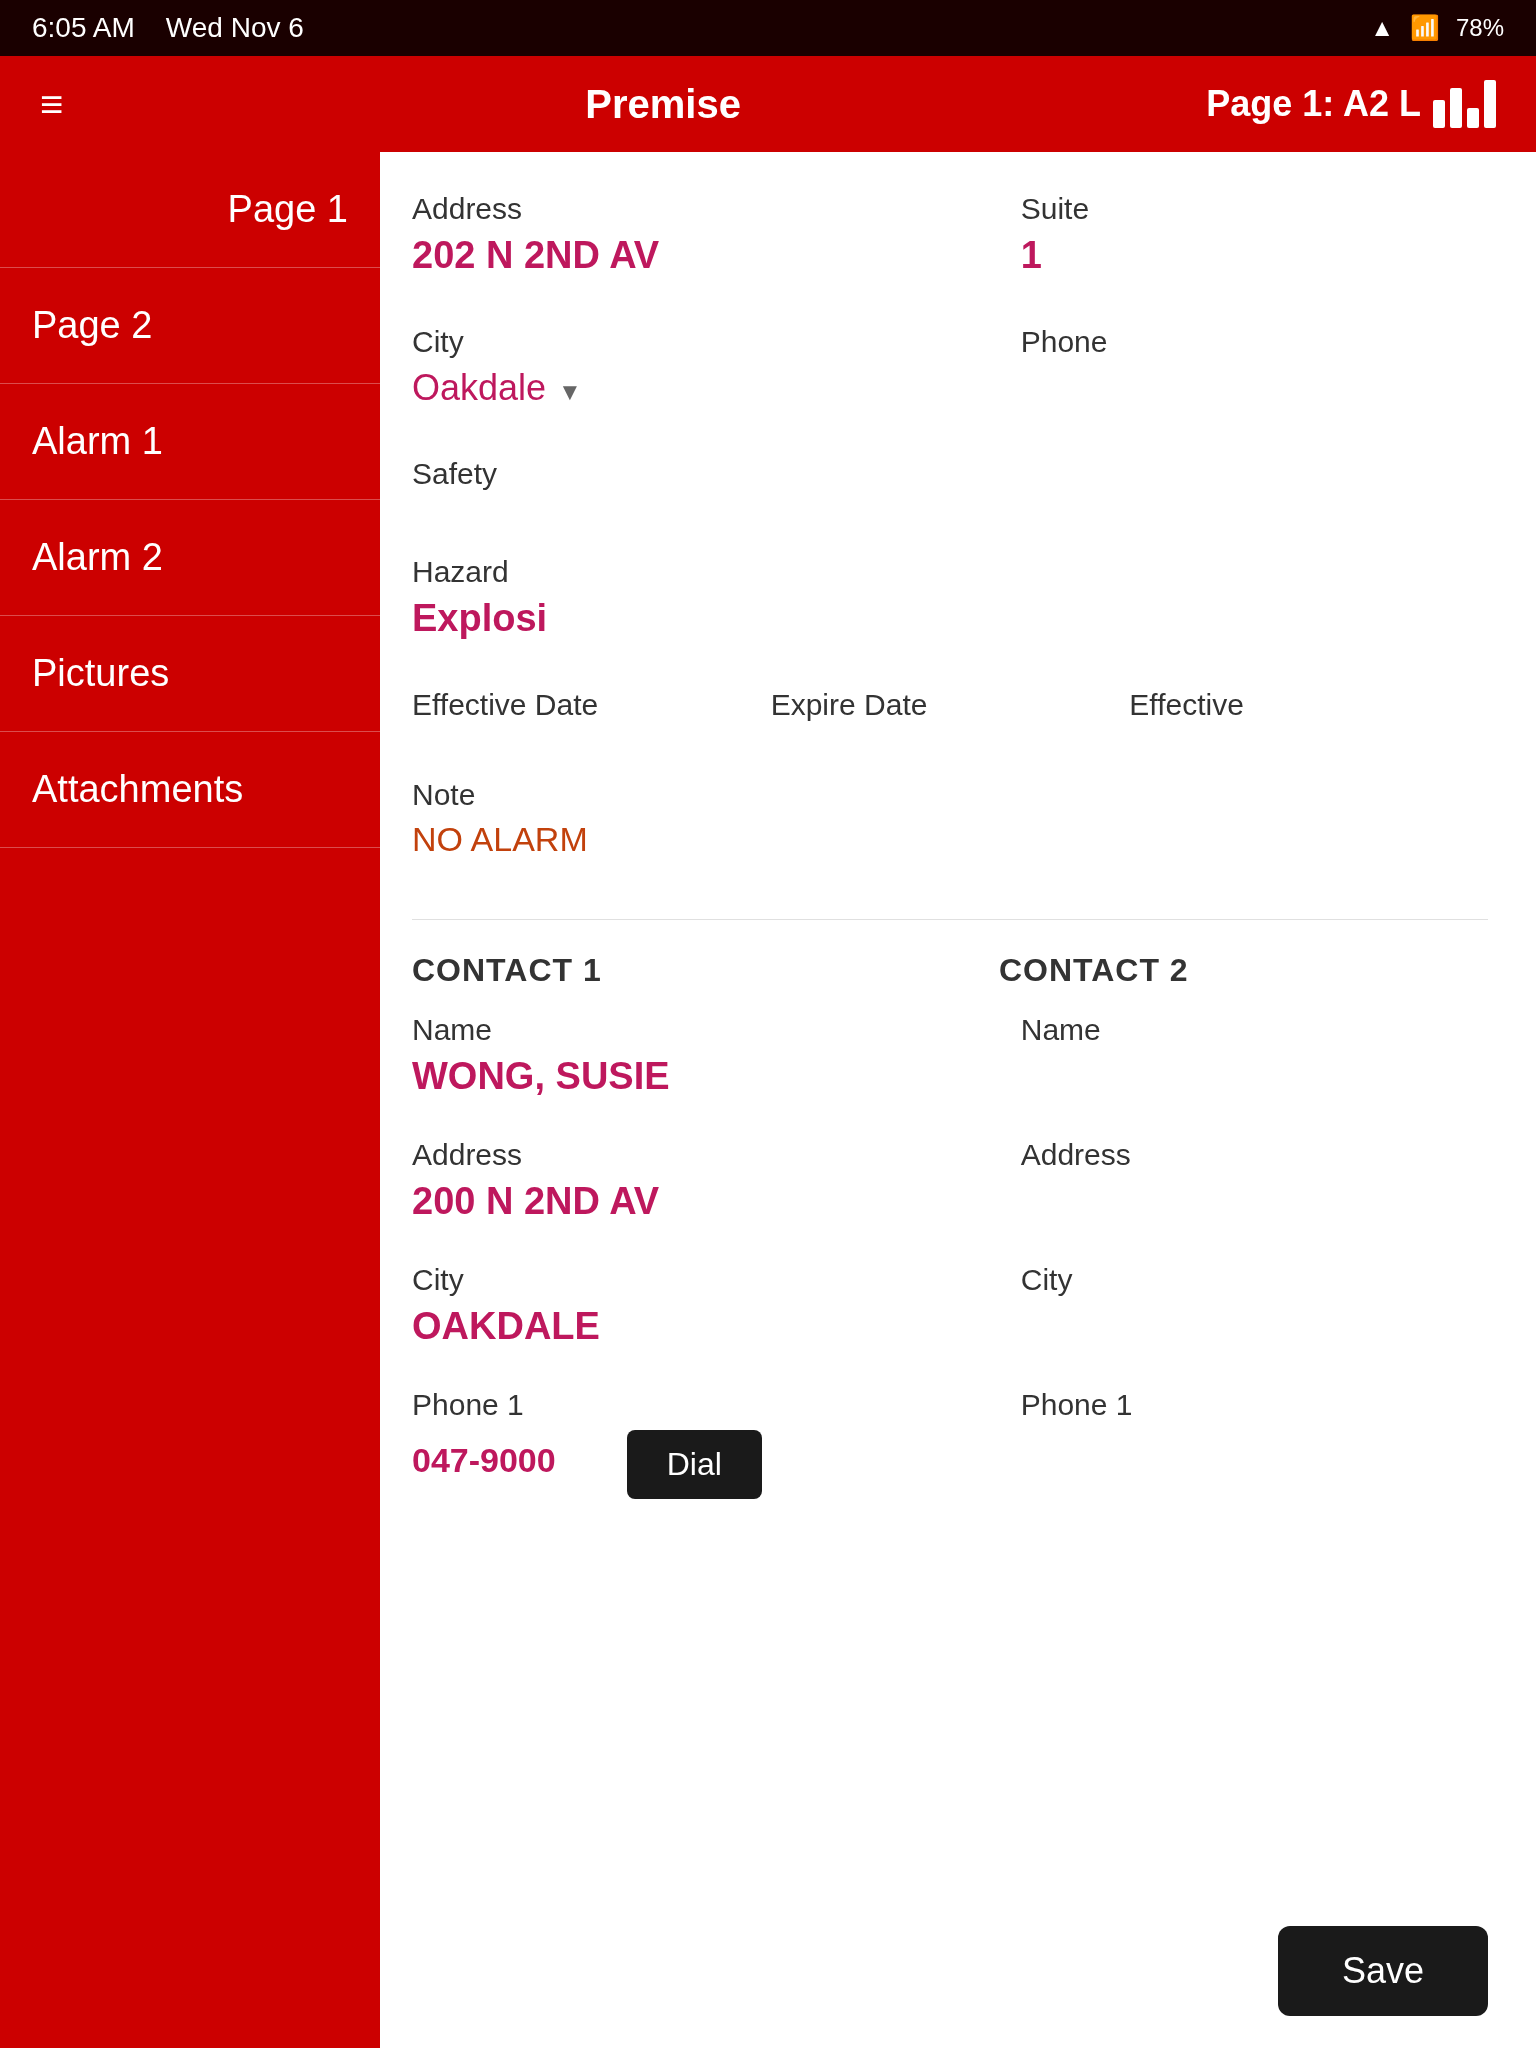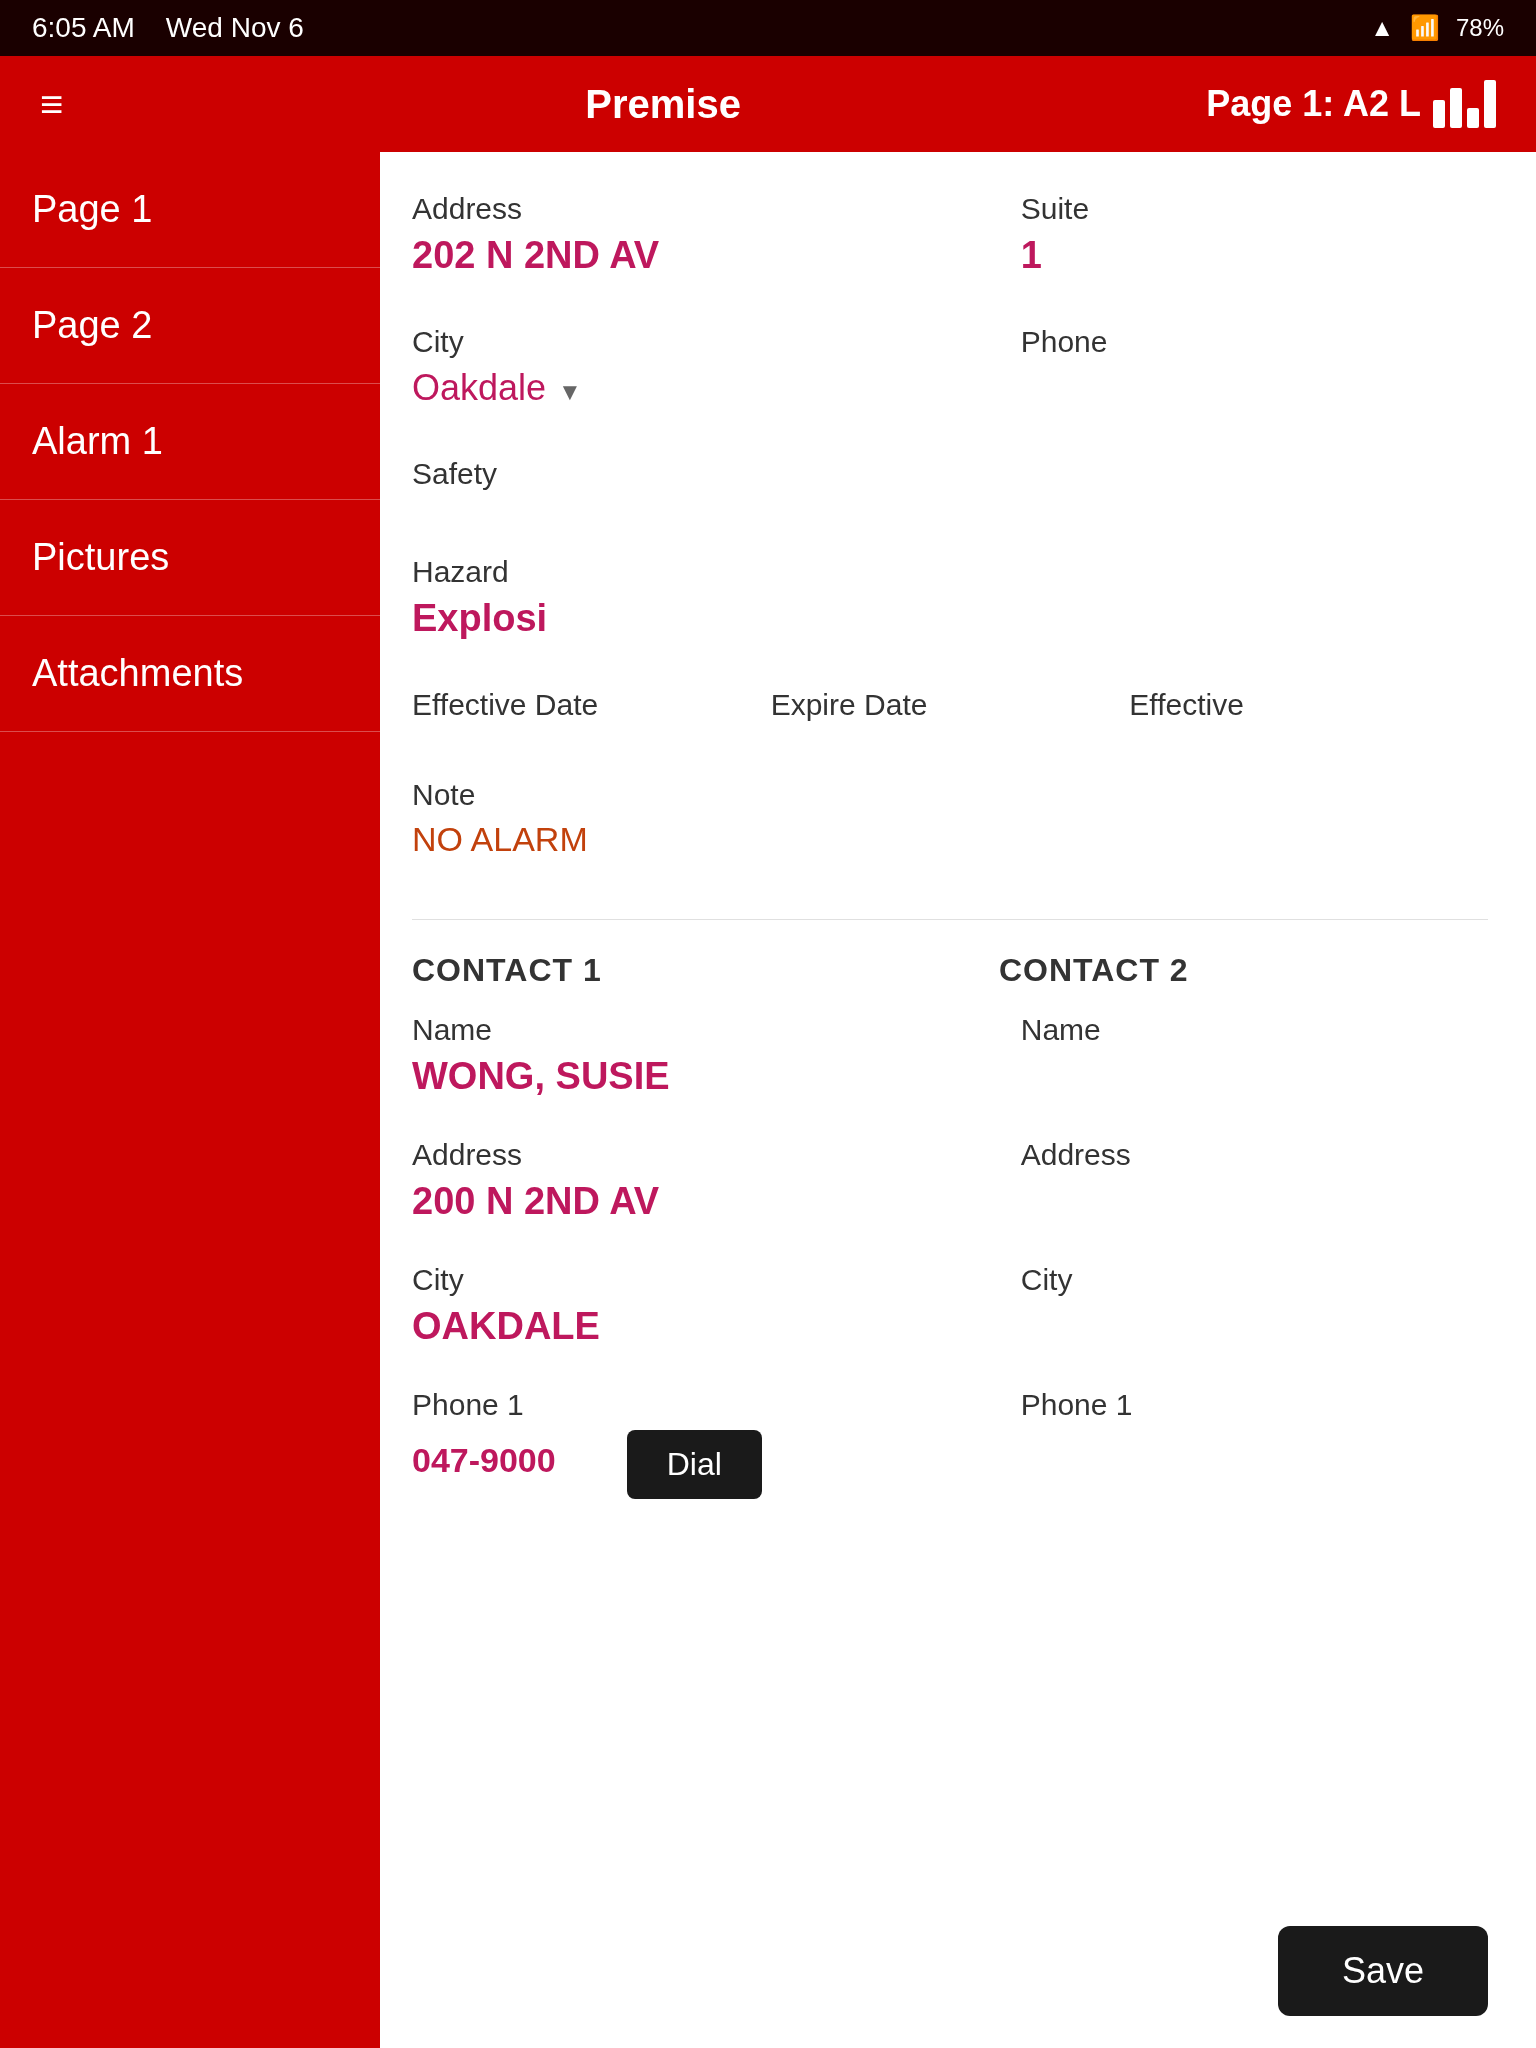--- a/index.html
+++ b/index.html
@@ -82,20 +82,21 @@
     }
     .sidebar-item {
       color: white;
       font-size: 38px;
       padding: 36px 32px;
       border-bottom: 1px solid rgba(255,255,255,0.3);
       cursor: pointer;
     }
     .sidebar-item:first-child {
       border-top: none;
+      text-align: right;
     }
 
     
     .content-area {
       flex: 1;
       background: white;
       overflow-y: auto;
       padding: 40px 48px 120px 32px;
       position: relative;
     }
@@ -248,20 +249,23 @@
     <div class="sidebar-item">
       <span>Page 1</span>
     </div>
     <div class="sidebar-item">
       <span>Page 2</span>
     </div>
     <div class="sidebar-item">
       <span>Alarm 1</span>
     </div>
     <div class="sidebar-item">
+      <span>Alarm 2</span>
+    </div>
+    <div class="sidebar-item">
       <span>Pictures</span>
     </div>
     <div class="sidebar-item">
       <span>Attachments</span>
     </div>
   </div>
 
   <div class="content-area">
 
     <div class="two-col" style="margin-bottom: 40px;">

